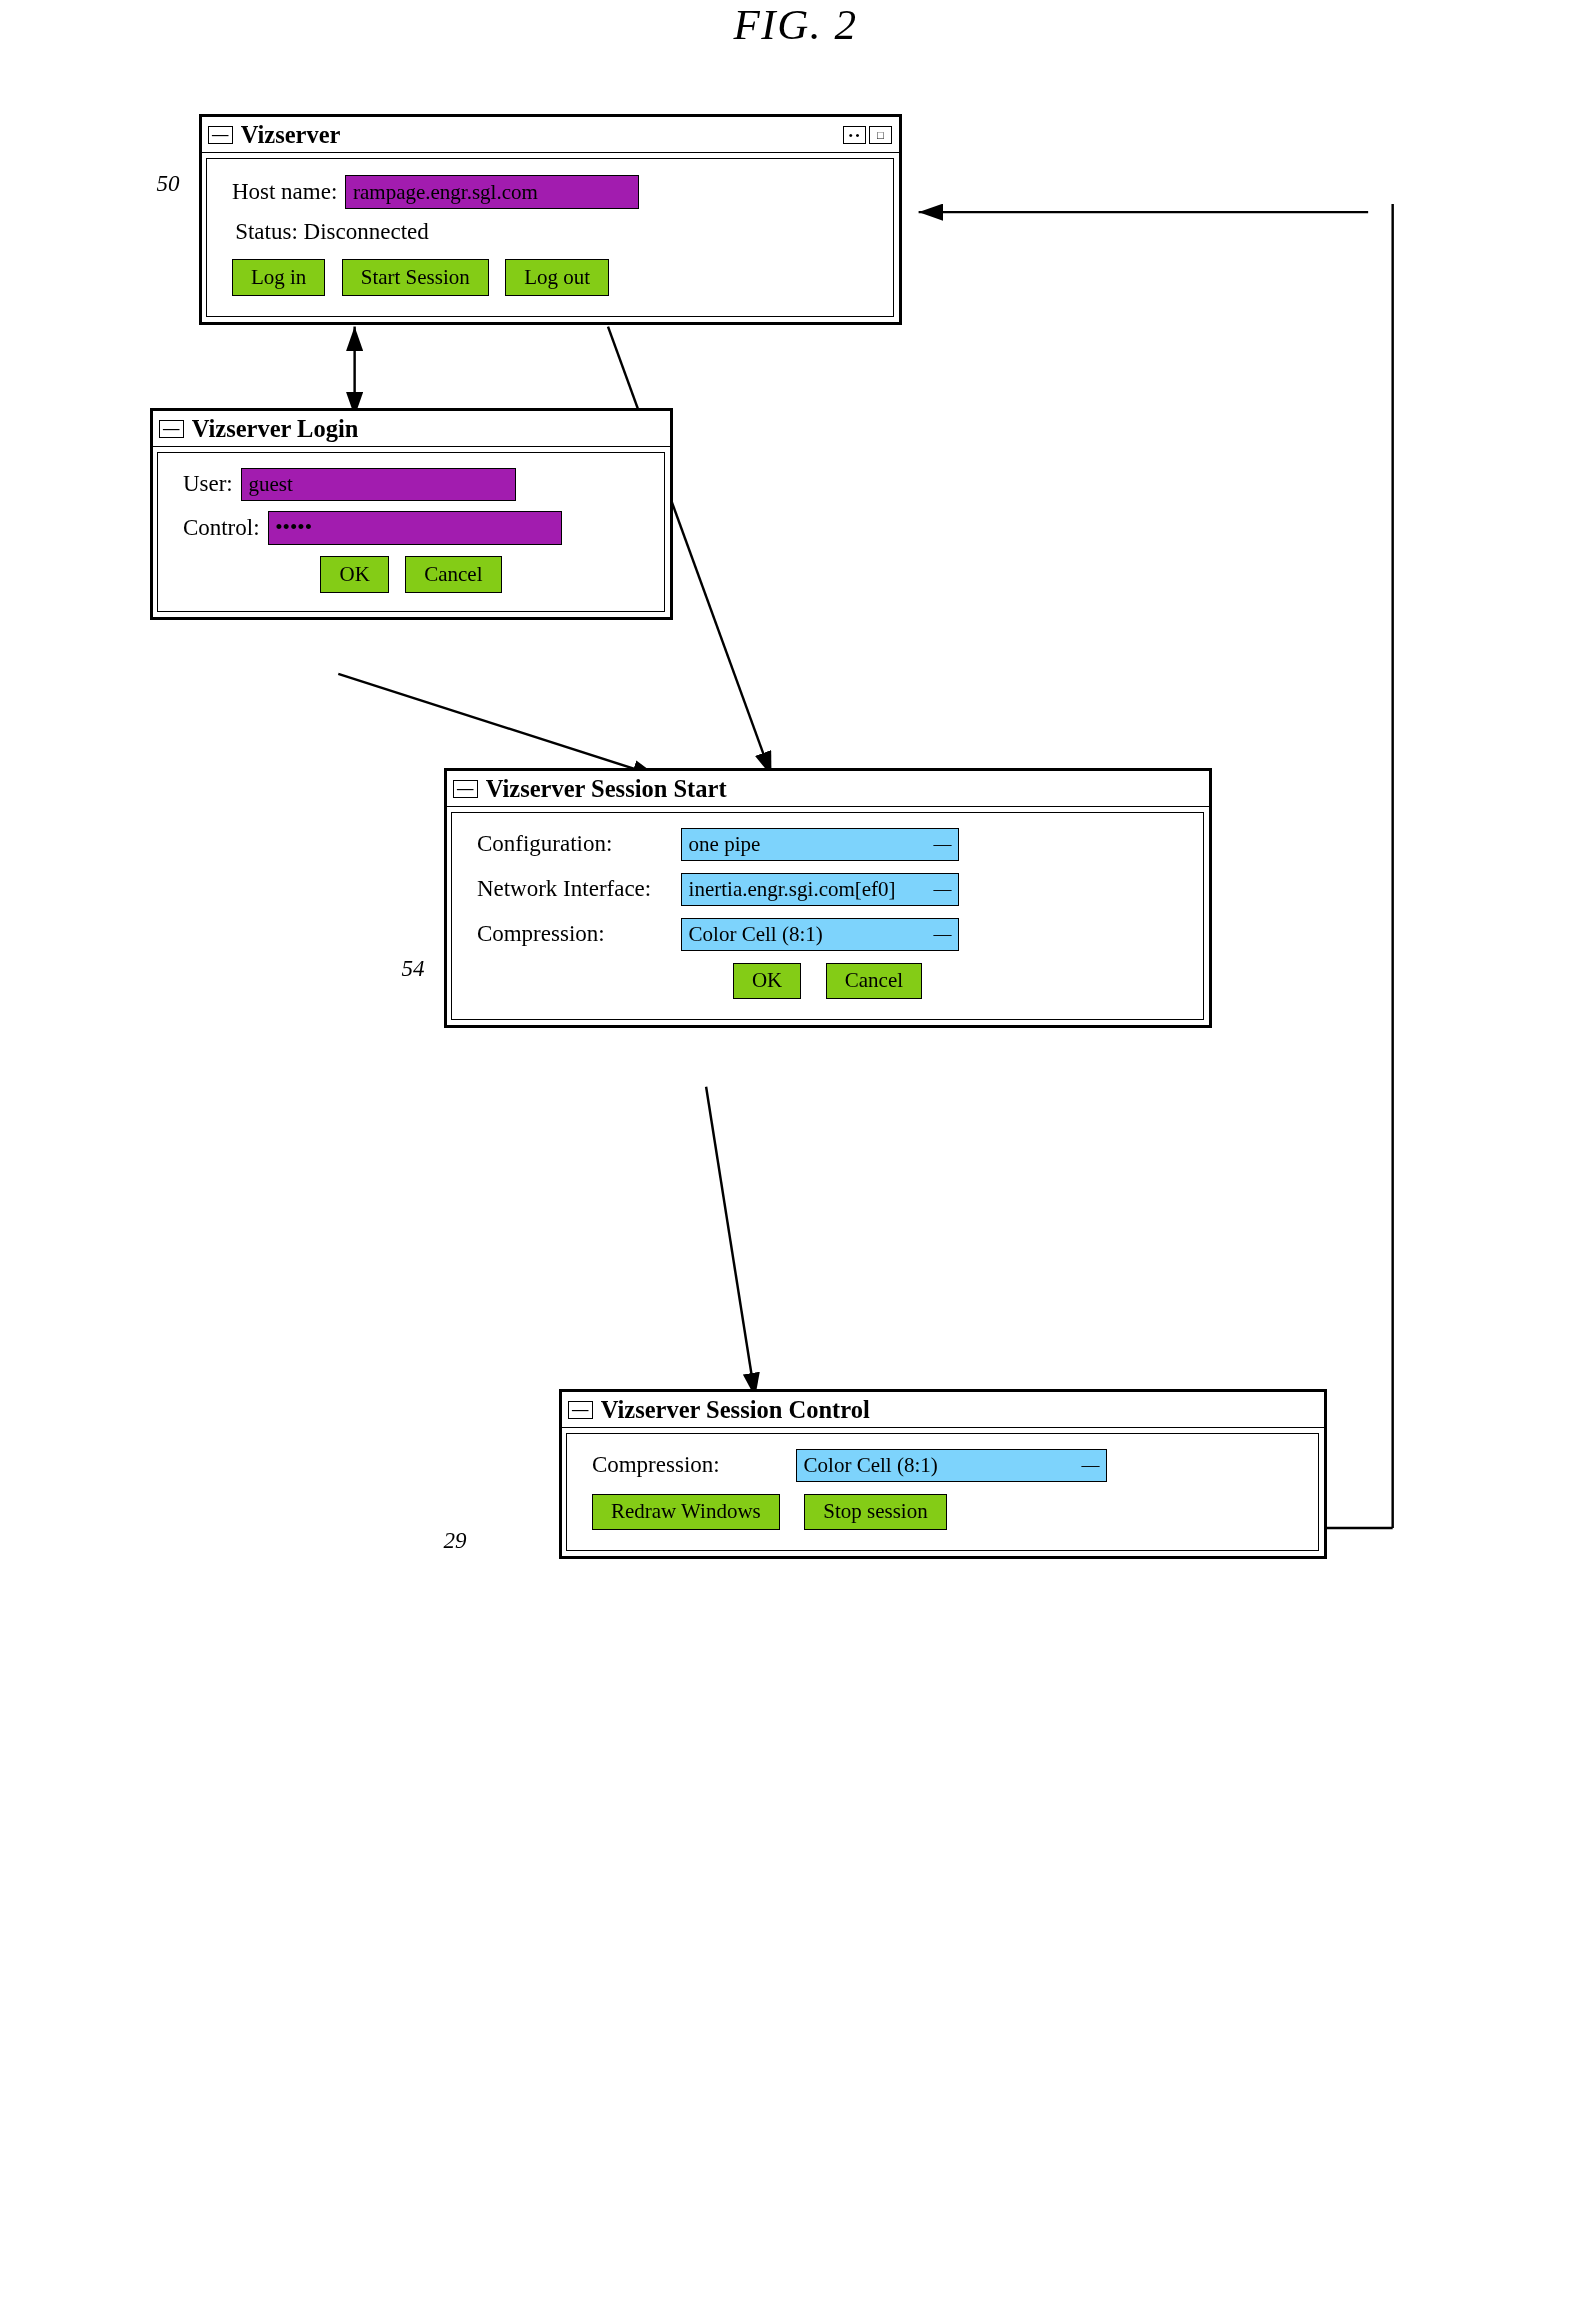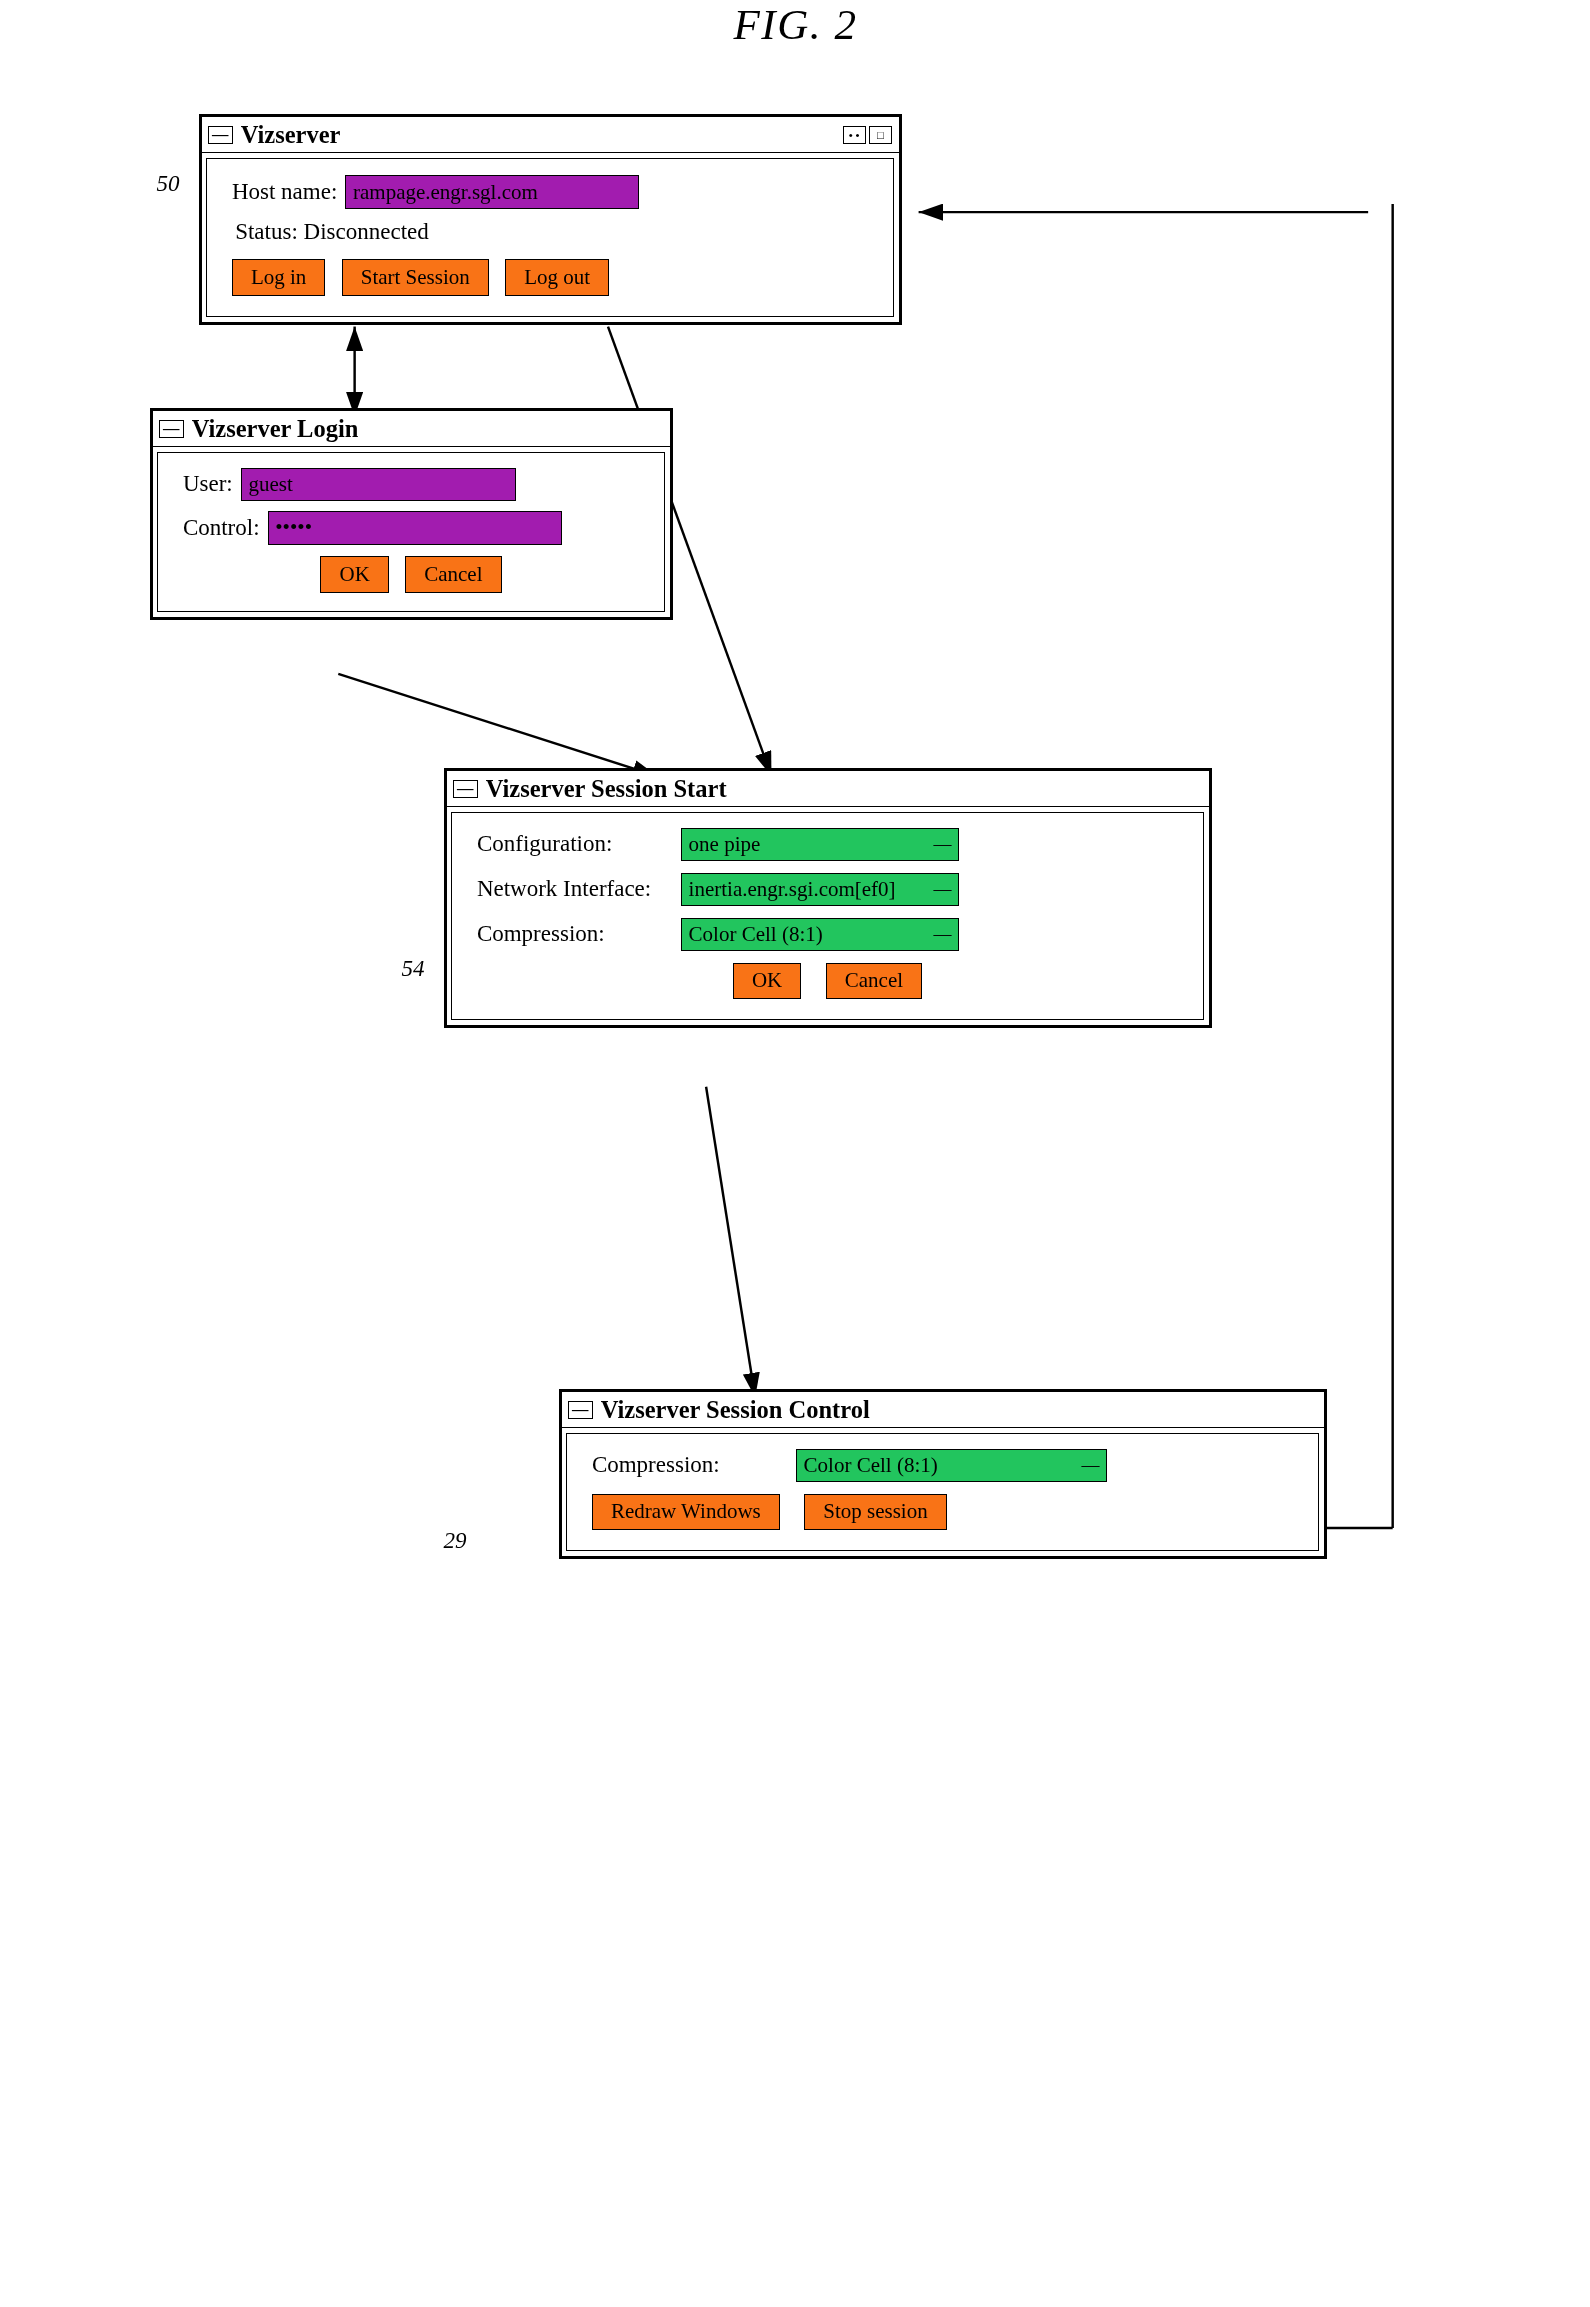--- a/index.html
+++ b/index.html
@@ -124,21 +124,21 @@
     .btn-row {
       display: flex;
       align-items: center;
       gap: 16.4px;
     }
 
     .dialog-btn {
       border: 1.6px solid #000;
       padding: 4.9px 18px;
       font-size: 21px;
-      background: #f97316;
+      background: #84cc16;
       cursor: pointer;
       font-family: 'Times New Roman', Times, serif;
     }
 
     
     .win-login {
       top: 343px;
       left: 49px;
       width: 523px;
     }
@@ -169,21 +169,21 @@
       font-size: 23px;
       margin-right: 8.2px;
       white-space: nowrap;
       min-width: 196px;
     }
 
     .dropdown-field {
       border: 1.6px solid #000;
       padding: 3.3px 6.5px;
       font-size: 21px;
-      background: #22c55e;
+      background: #7dd3fc;
       display: flex;
       align-items: center;
       justify-content: space-between;
       min-width: 262px;
     }
 
     .dropdown-arrow {
       font-size: 18px;
       margin-left: 8.2px;
     }

